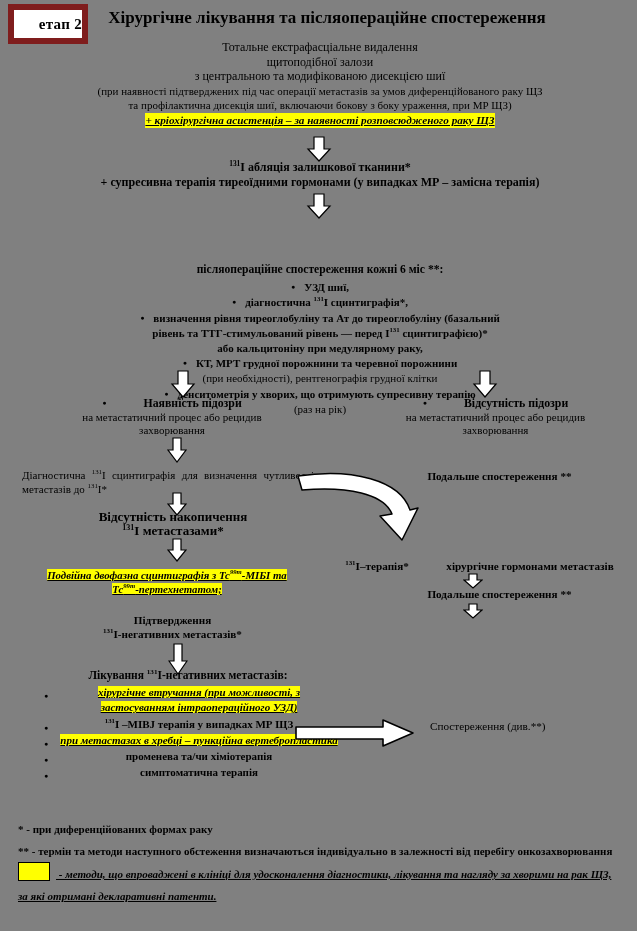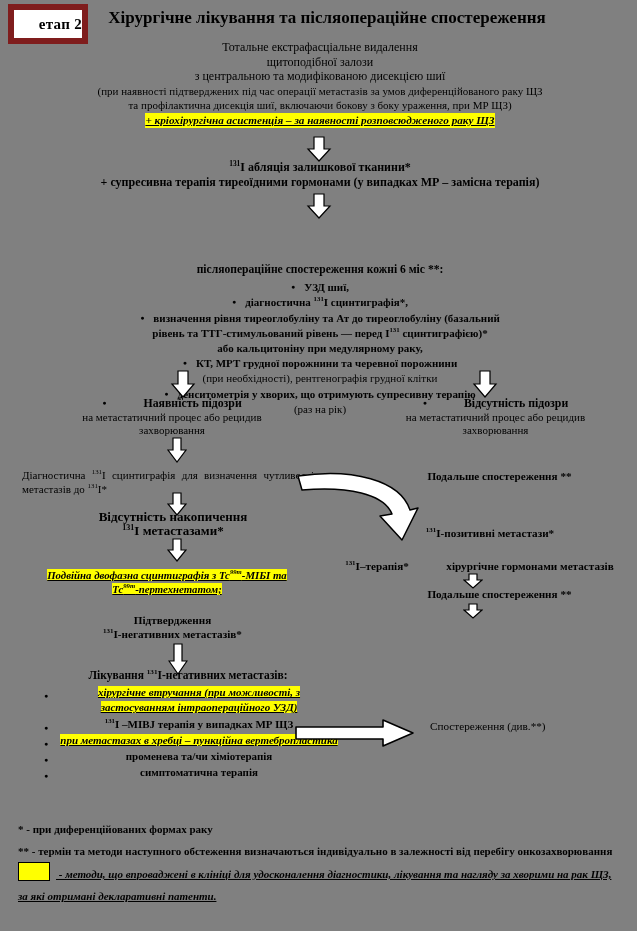--- a/index.html
+++ b/index.html
@@ -334,23 +334,20 @@
   </div>
 
   <div class="arrow-down abs" style="left:168px; top:643px;">
     <svg width="20" height="32" viewBox="0 0 20 32">
       <polygon points="6,1 14,1 14,18 19,18 10,31 1,18 6,18" fill="#ffffff" stroke="#000000" stroke-width="1.2"></polygon>
     </svg>
   </div>
 
   <div class="abs" id="further-obs-1">Подальше спостереження **</div>
 
-  <div class="abs" id="i131-positive">
-    <sup>131</sup><span>I-позитивні метастази*</span>
-  </div>
 
   <div class="abs" id="i131-therapy">
     <sup>131</sup><span>I–терапія*</span>
   </div>
 
   <div class="abs" id="surgical-removal">хірургічне гормонами метастазів</div>
 
   <div class="arrow-down abs" style="left:463px; top:573px;">
     <svg width="20" height="16" viewBox="0 0 20 16">
       <polygon points="6,1 14,1 14,7 19,7 10,15 1,7 6,7" fill="#ffffff" stroke="#000000" stroke-width="1.2"></polygon>

